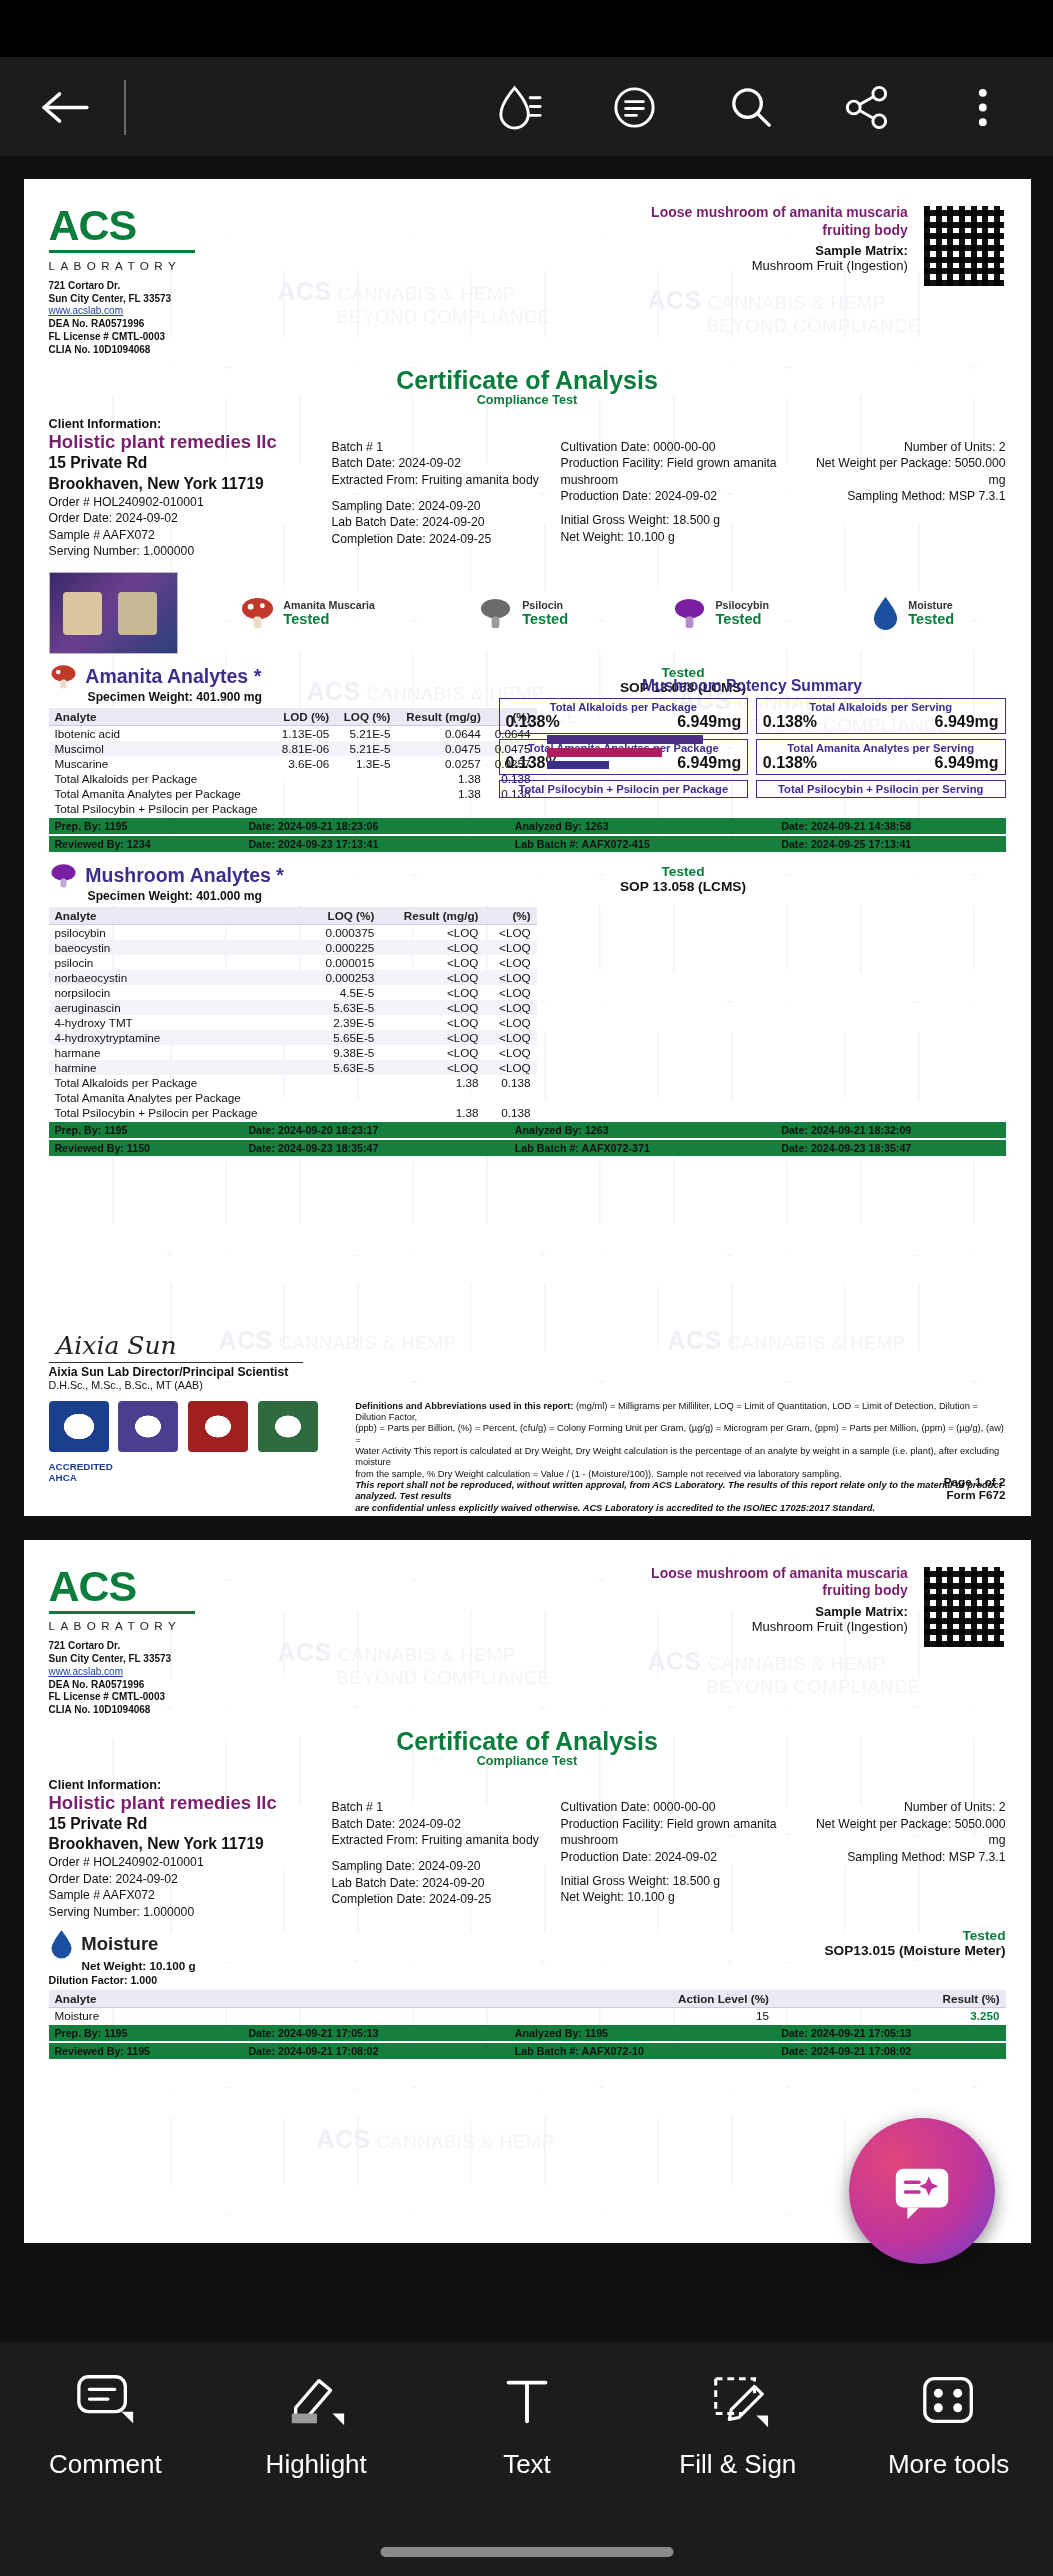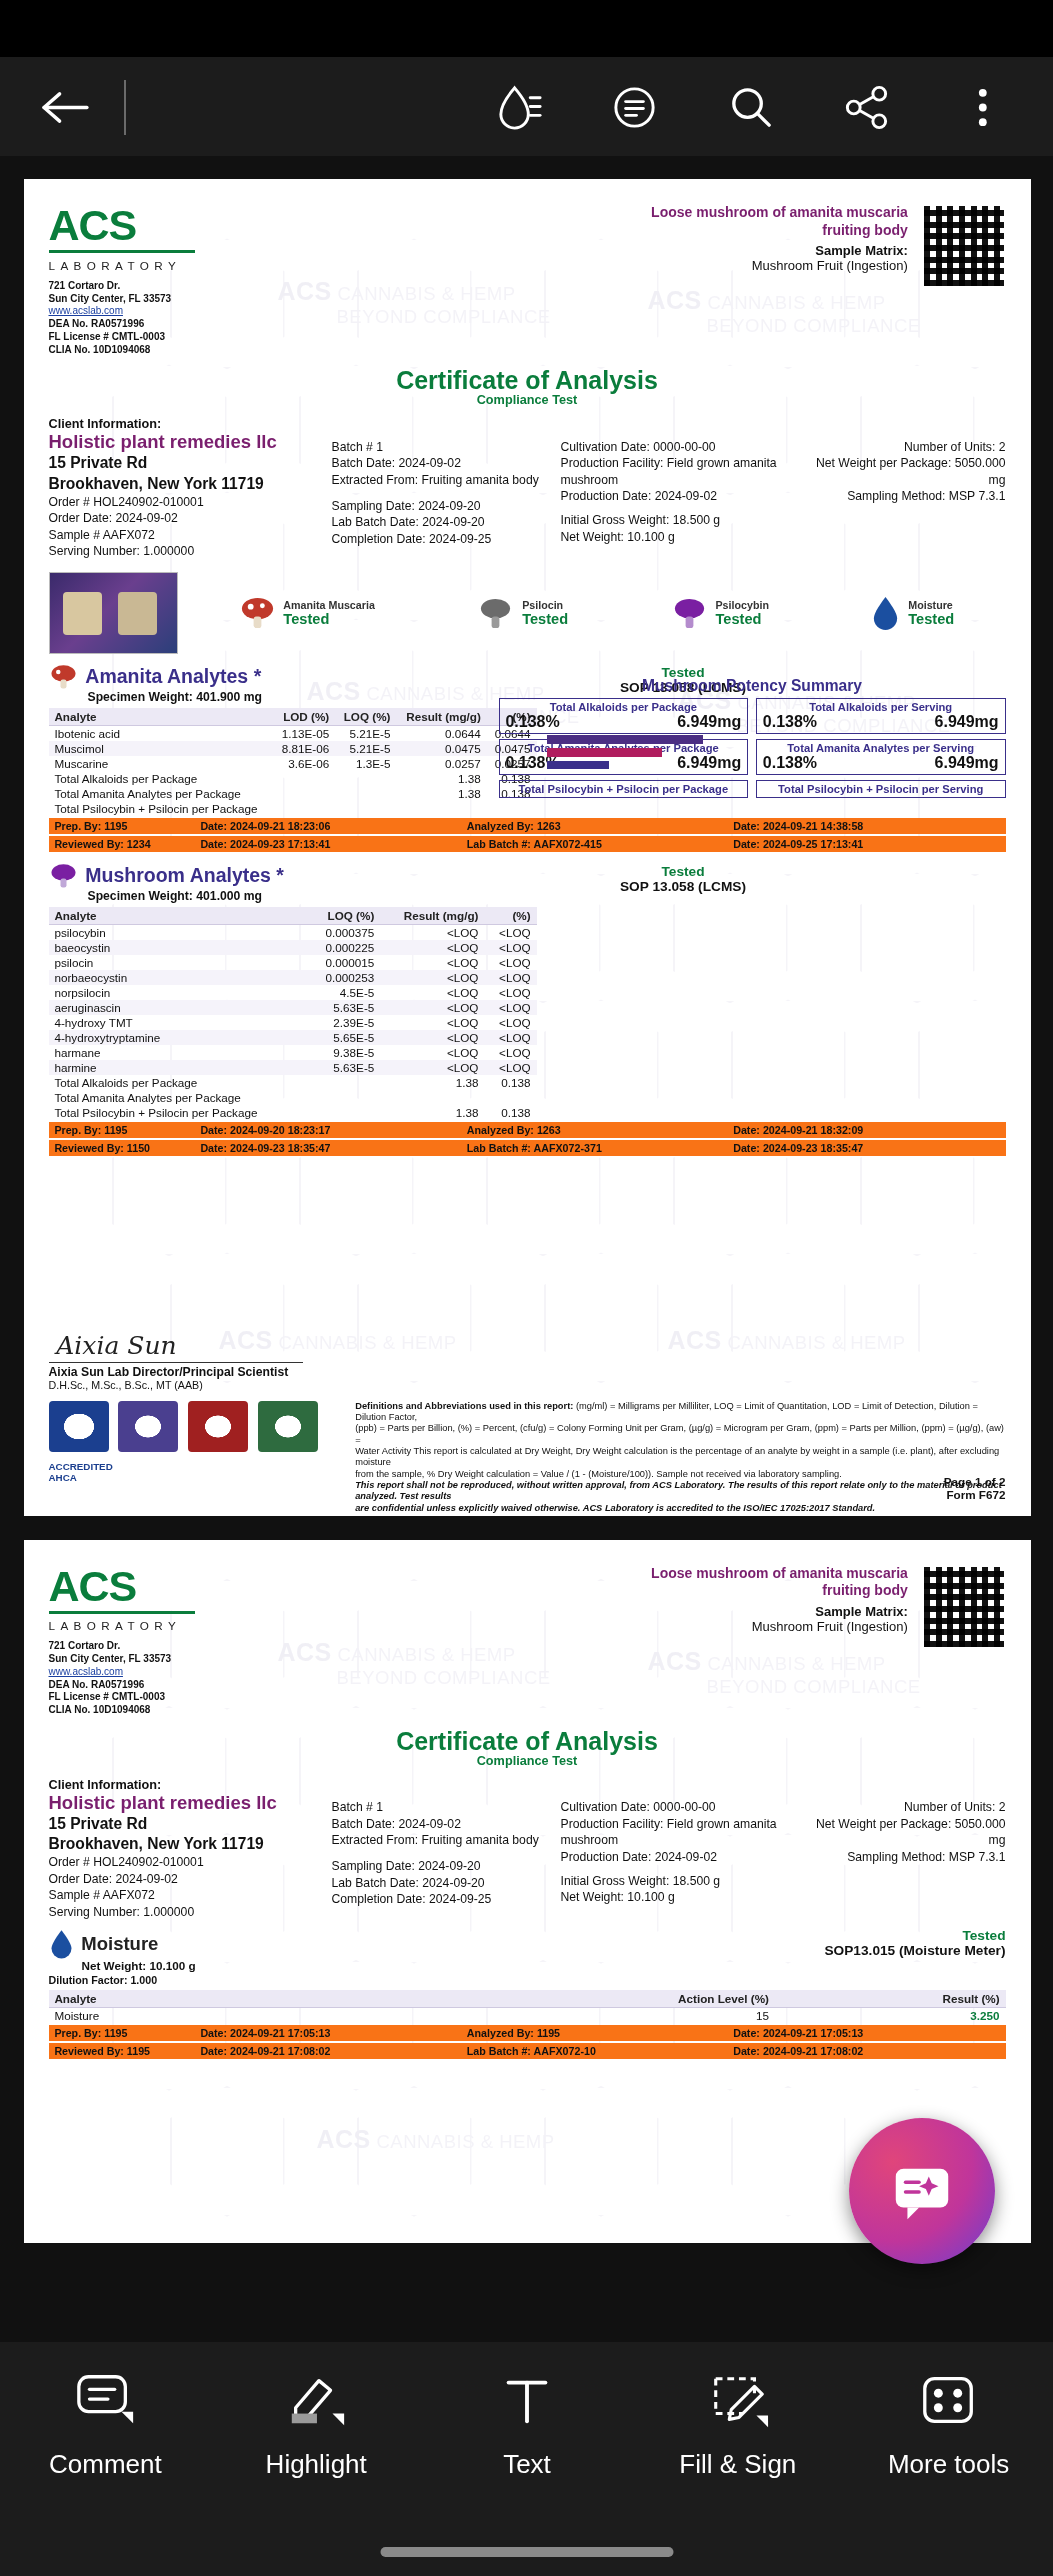--- a/index.html
+++ b/index.html
@@ -108,21 +108,21 @@
   .sect-spec { font-size: 12.2px; margin-left: 39px; font-weight: bold; }
 
   table.tbl { width: 100%; border-collapse: collapse; font-size: 11.7px; }
   table.tbl th { background: #ece9f5; color: #222; font-weight: bold; text-align: right; padding: 2px 5.9px; border-bottom: 1px solid #cfc9e0; }
   table.tbl th.l { text-align: left; }
   table.tbl td { padding: 1px 5.9px; text-align: right; }
   table.tbl td.l { text-align: left; }
   table.tbl tr.alt td { background: #f5f3fa; }
   .bar { height: 8.8px; background: #4b2e83; }
 
-  .runline { display: flex; background: #f97316; font-size: 10.7px; font-weight: bold; padding: 2px 5.9px; margin-top: 2px; }
+  .runline { display: flex; background: #15803d; font-size: 10.7px; font-weight: bold; padding: 2px 5.9px; margin-top: 2px; gap: 48px; }
   .runline span { flex: 1; }
   .runline span.s { flex: 0 0 146px; }
 
   
   .pot { position: absolute; right: 0; top: 14px; width: 507px; }
   .pot h4 { text-align: center; color: #3a2f8a; font-size: 15.6px; font-weight: bold; margin-bottom: 2.9px; }
   .pot-row { display: flex; gap: 7.8px; margin-bottom: 4.9px; }
   .pot-box { flex: 1; border: 1px solid #3a2f8a; padding: 2px 5.9px; }
   .pot-box .lbl { color: #3a2f8a; font-size: 11.2px; font-weight: bold; text-align: center; }
   .pot-box .vals { display: flex; justify-content: space-between; font-size: 16px; font-weight: bold; }

